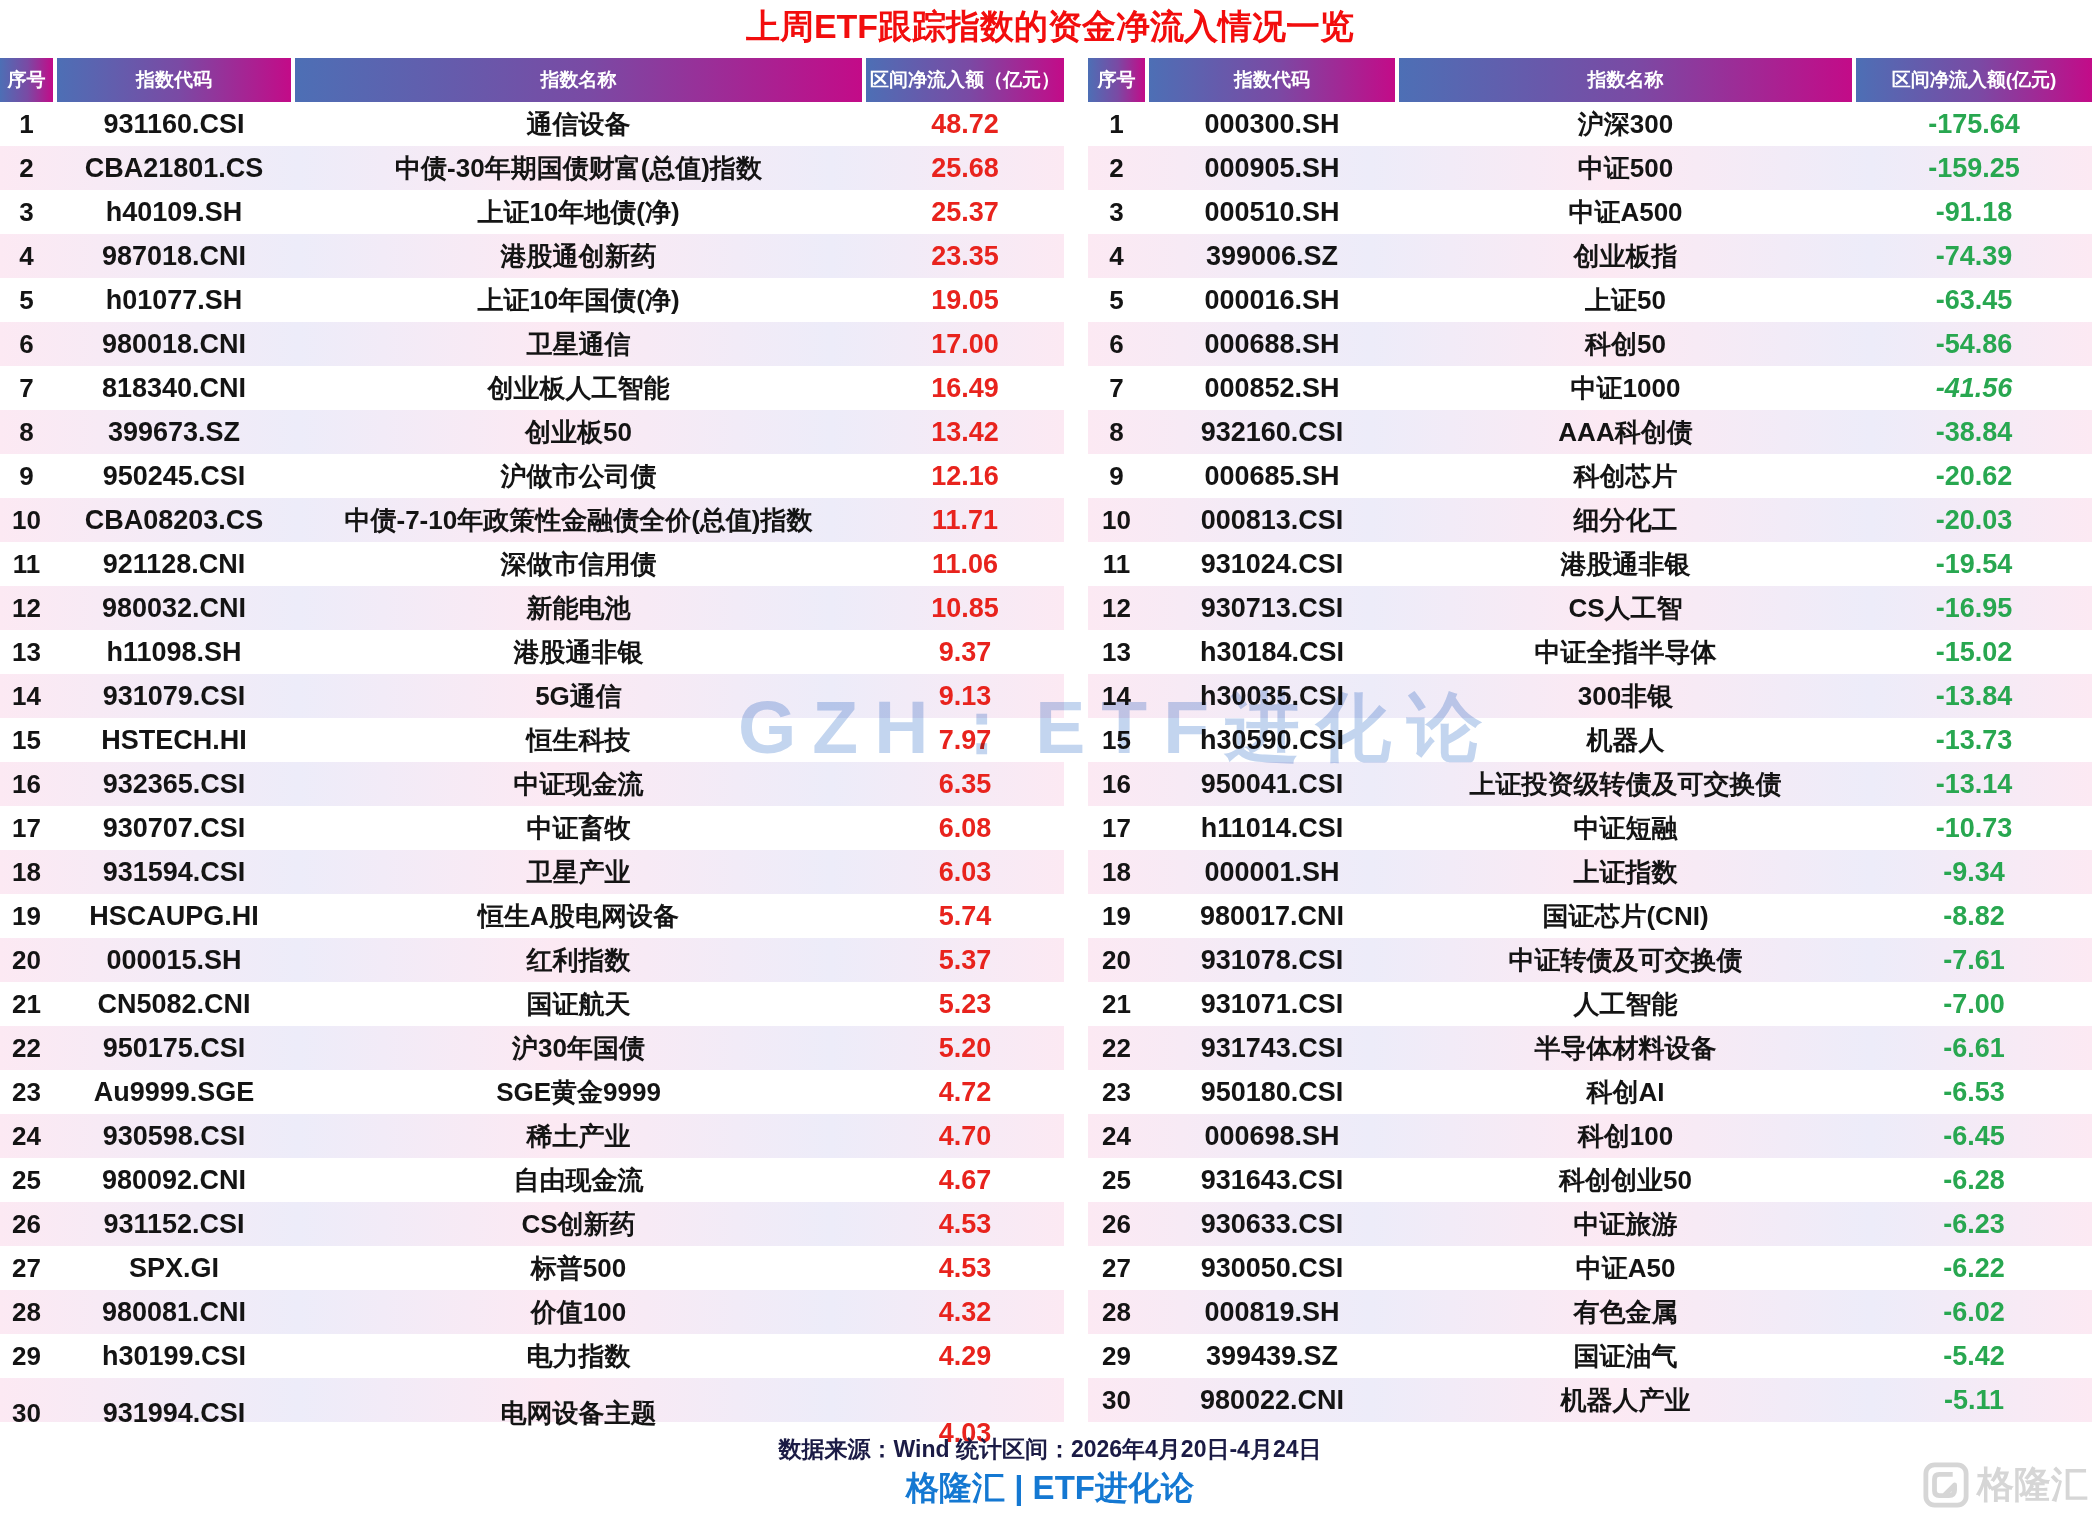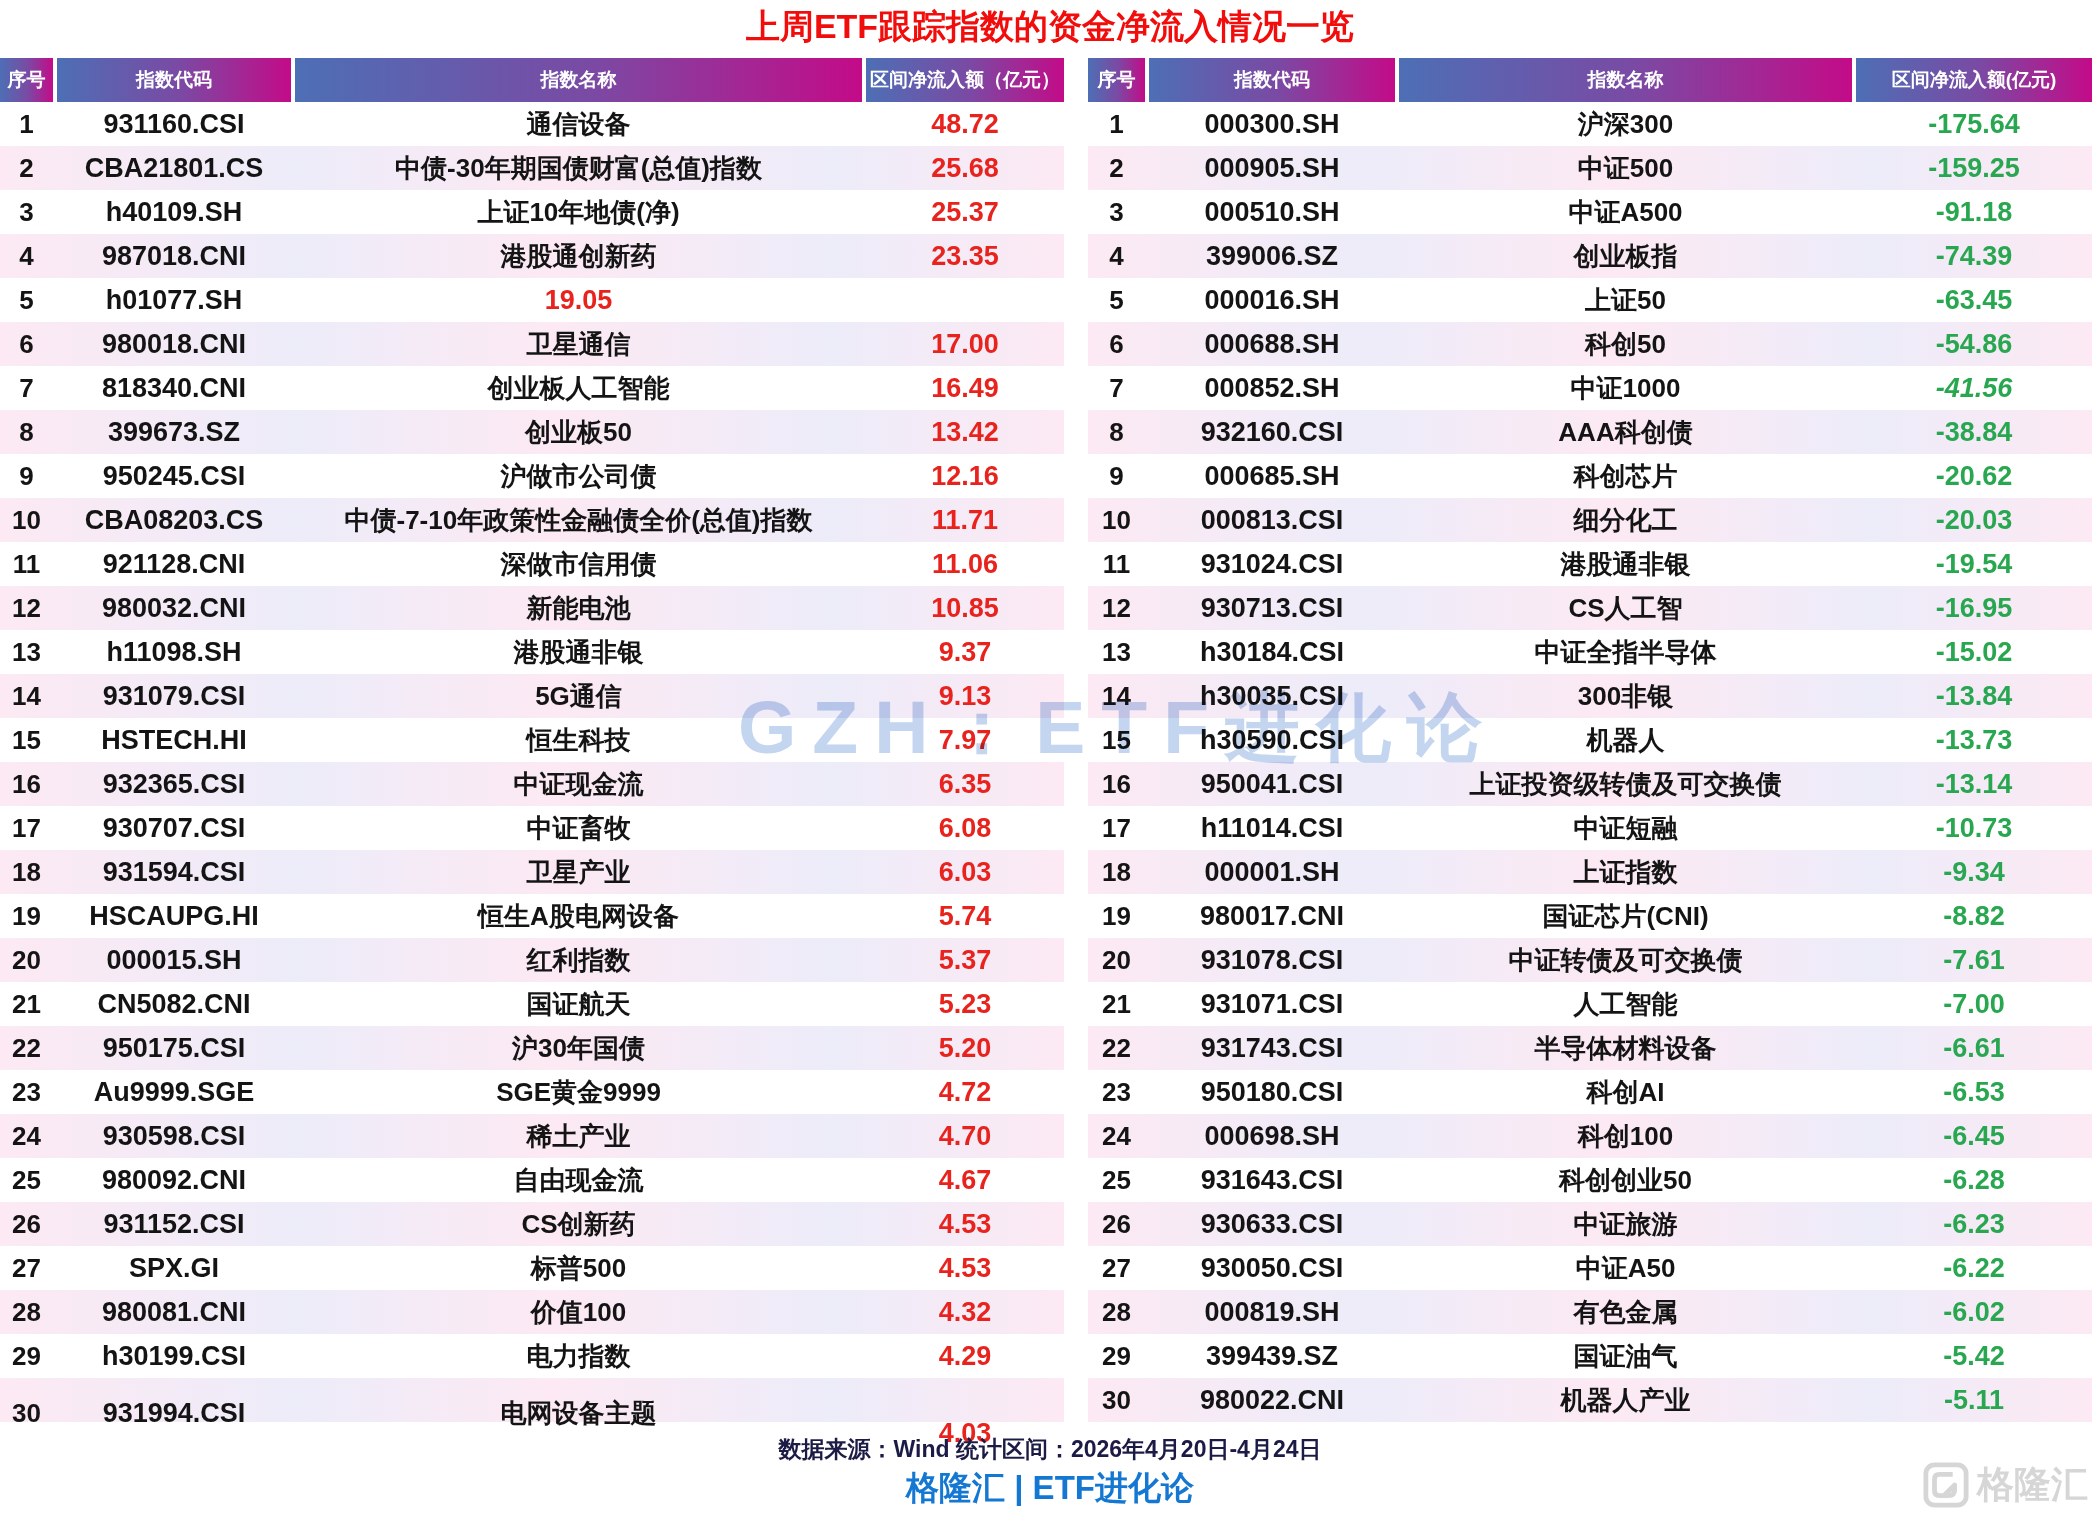--- a/index.html
+++ b/index.html
@@ -89,20 +89,21 @@
   </div>
         <div class="tr grid alt">
     <div class="td c0">4</div>
     <div class="td c1">987018.CNI</div>
     <div class="td c2">港股通创新药</div>
     <div class="td c3" style="color: rgb(232, 35, 29);">23.35</div>
   </div>
         <div class="tr grid">
     <div class="td c0">5</div>
     <div class="td c1">h01077.SH</div>
+    <div class="td c2">上证10年国债(净)</div>
     <div class="td c3" style="color: rgb(232, 35, 29);">19.05</div>
   </div>
         <div class="tr grid alt">
     <div class="td c0">6</div>
     <div class="td c1">980018.CNI</div>
     <div class="td c2">卫星通信</div>
     <div class="td c3" style="color: rgb(232, 35, 29);">17.00</div>
   </div>
         <div class="tr grid">
     <div class="td c0">7</div>

